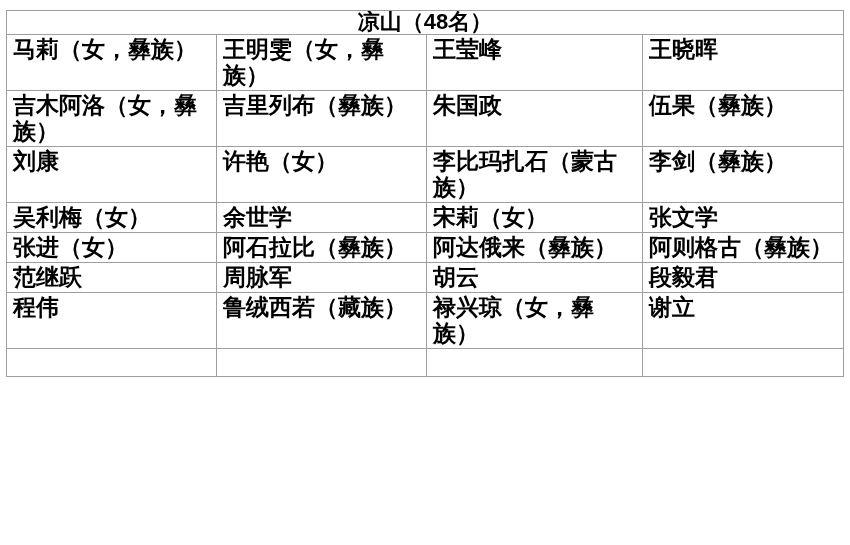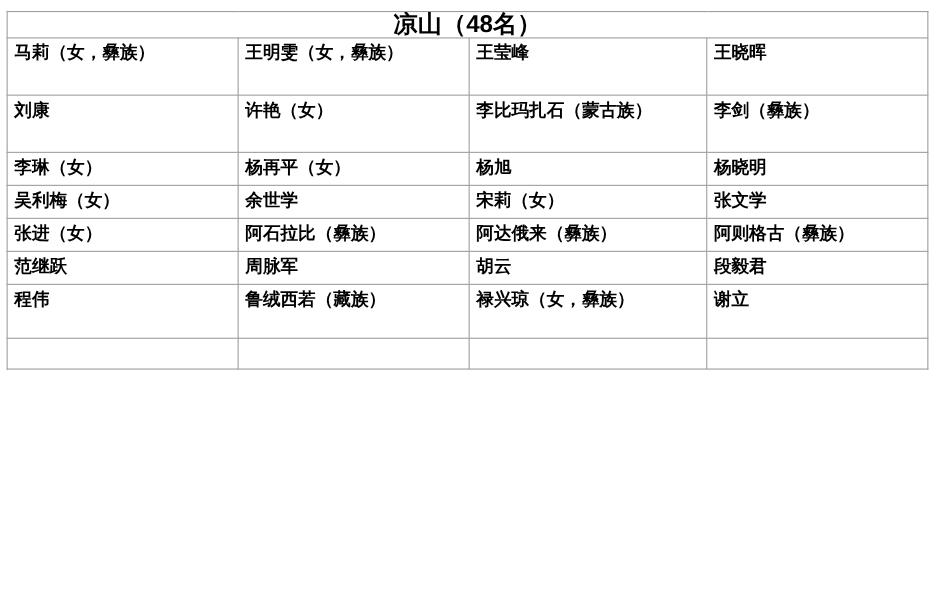--- a/index.html
+++ b/index.html
@@ -24,21 +24,21 @@
     background: #ffffff;
   }
   col.c1 { width: 210px; }
   col.c2 { width: 210px; }
   col.c3 { width: 216px; }
   col.c4 { width: 201px; }
   td {
     border: 1px solid #9e9e9e;
     vertical-align: top;
     padding: 1px 4px 2px 6px;
-    font-size: 16px;
+    font-size: 23px;
     font-weight: bold;
     line-height: 26px;
     color: #000000;
     word-break: break-all;
     overflow: hidden;
   }
   td.title-cell {
     text-align: center;
     font-size: 22px;
     padding: 0 0 1px 0;
@@ -65,30 +65,30 @@
       <tr class="r-title">
         <td class="title-cell" colspan="4">凉山（48名）</td>
       </tr>
       <tr class="r-tall">
         <td>马莉（女，彝族）</td>
         <td>王明雯（女，彝族）</td>
         <td>王莹峰</td>
         <td>王晓晖</td>
       </tr>
       <tr class="r-tall">
+        <td>吉木阿洛（女，彝族）</td>
+        <td>吉里列布（彝族）</td>
+        <td>朱国政</td>
+        <td>伍果（彝族）</td>
+      </tr>
+      <tr class="r-tall">
         <td>刘康</td>
         <td>许艳（女）</td>
         <td>李比玛扎石（蒙古族）</td>
         <td>李剑（彝族）</td>
-      </tr>
-      <tr class="r-short">
-        <td>李琳（女）</td>
-        <td>杨再平（女）</td>
-        <td>杨旭</td>
-        <td>杨晓明</td>
       </tr>
       <tr class="r-short">
         <td>吴利梅（女）</td>
         <td>余世学</td>
         <td>宋莉（女）</td>
         <td>张文学</td>
       </tr>
       <tr class="r-short">
         <td>张进（女）</td>
         <td>阿石拉比（彝族）</td>

